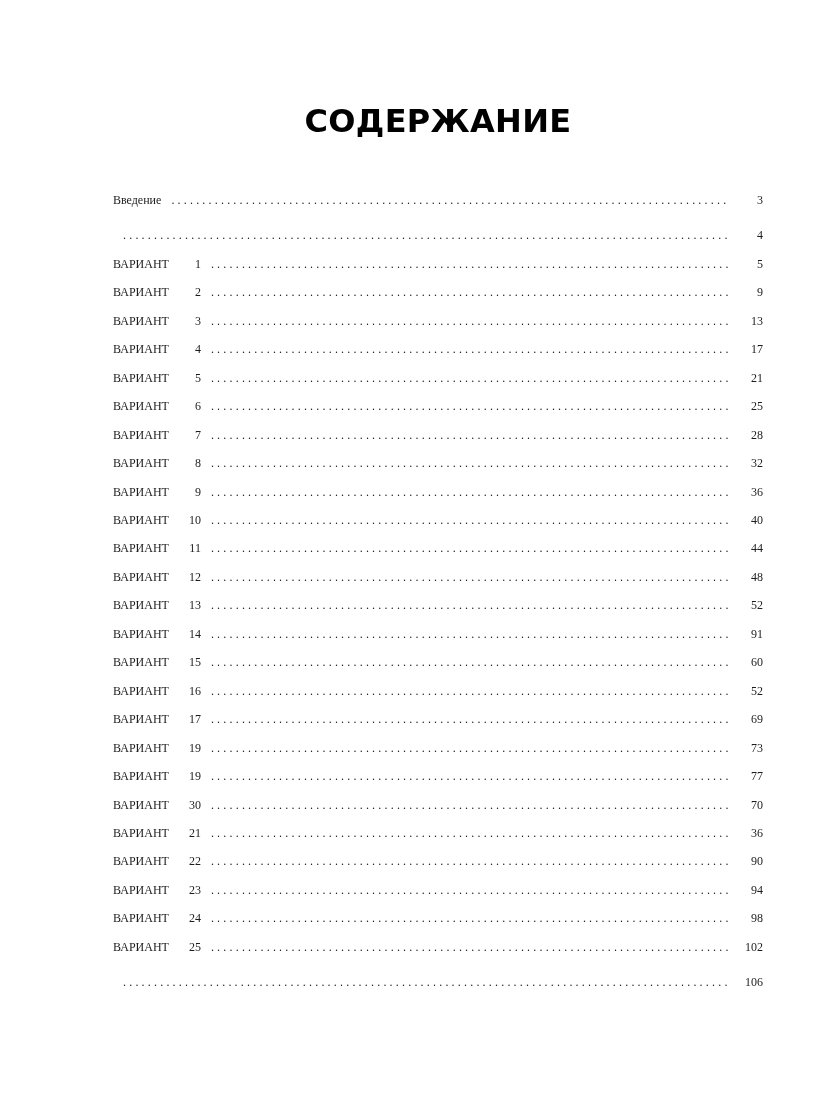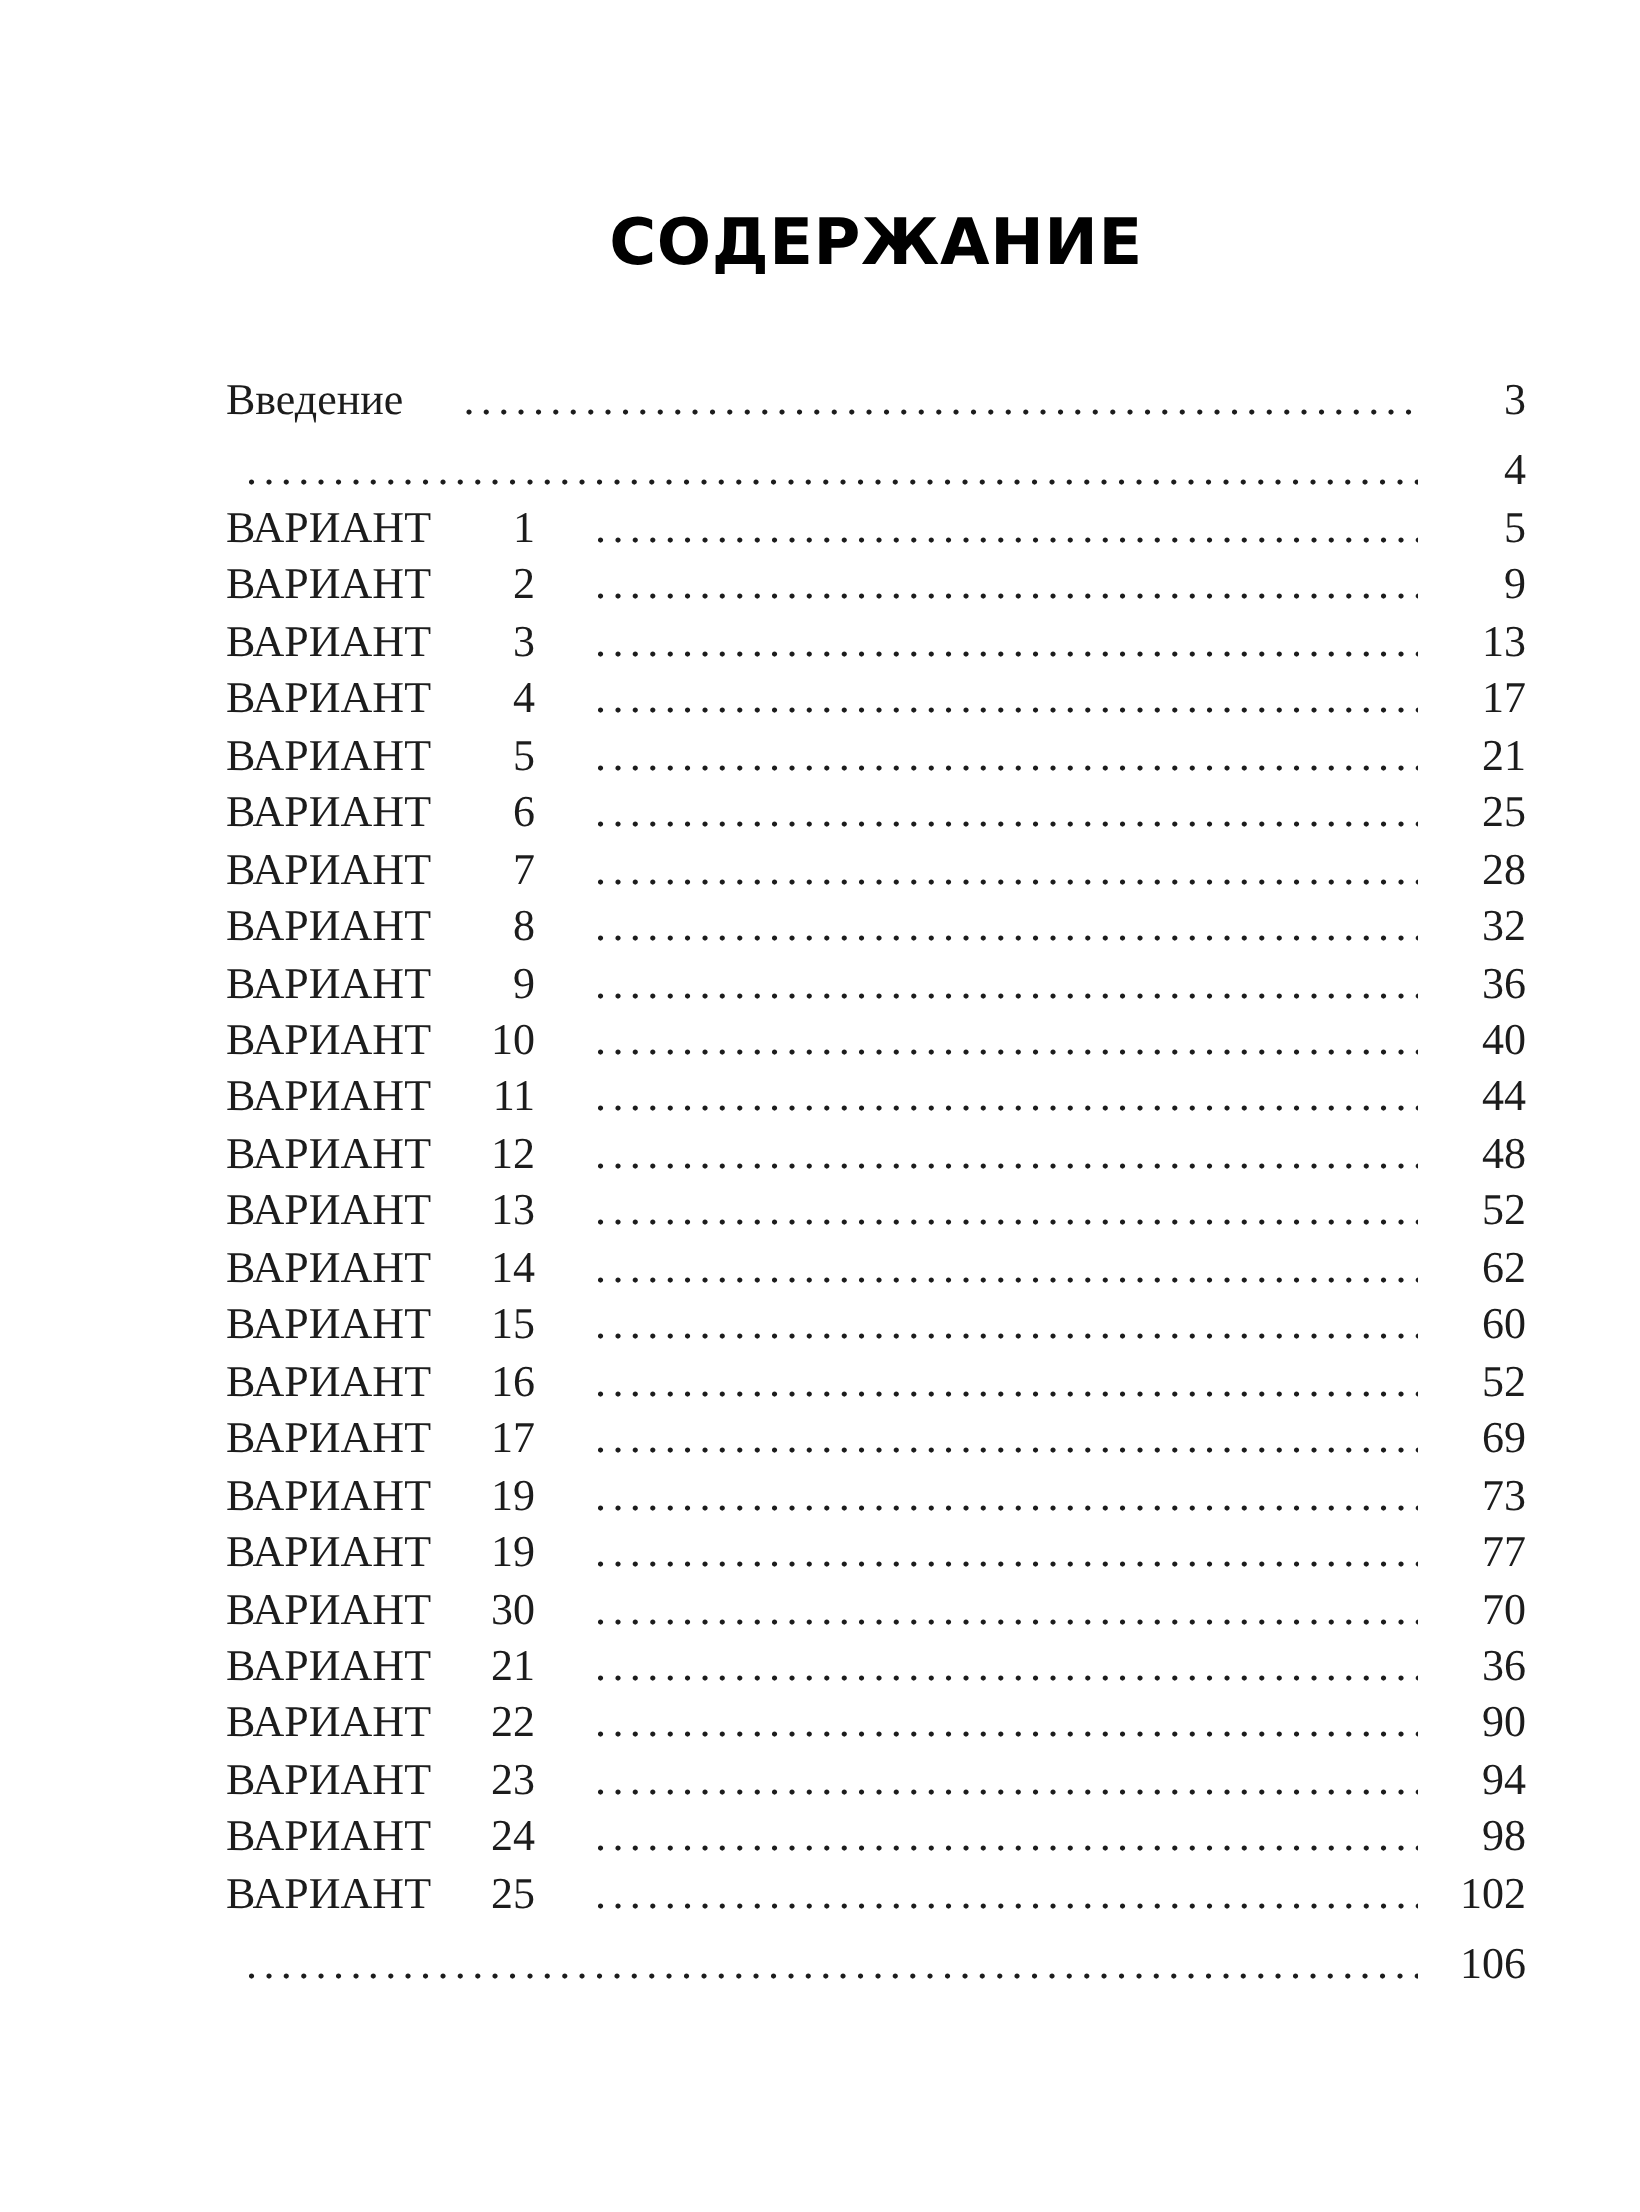--- a/index.html
+++ b/index.html
@@ -31,23 +31,22 @@
     letter-spacing: 0.3px;
     color: #000000;
   }
   .toc-list {
     margin-top: 49px;
   }
   .toc-row {
     display: flex;
     align-items: baseline;
     line-height: 28.45px;
-    font-size: 22px;
+    font-size: 12px;
     white-space: nowrap;
-    gap: 20px;
   }
   
   .toc-row:nth-child(2),
   .toc-row:nth-child(28) {
     margin-top: 7px;
   }
   .toc-label {
     flex: 0 0 auto;
     word-spacing: 4.5px;
   }
@@ -167,21 +166,21 @@
         <div class="toc-row">
           <span class="toc-label">ВАРИАНТ</span>
           <span class="toc-num">13</span>
           <span class="toc-dots"></span>
           <span class="toc-page">52</span>
         </div>
         <div class="toc-row">
           <span class="toc-label">ВАРИАНТ</span>
           <span class="toc-num">14</span>
           <span class="toc-dots"></span>
-          <span class="toc-page">62</span>
+          <span class="toc-page">91</span>
         </div>
         <div class="toc-row">
           <span class="toc-label">ВАРИАНТ</span>
           <span class="toc-num">15</span>
           <span class="toc-dots"></span>
           <span class="toc-page">60</span>
         </div>
         <div class="toc-row">
           <span class="toc-label">ВАРИАНТ</span>
           <span class="toc-num">16</span>

